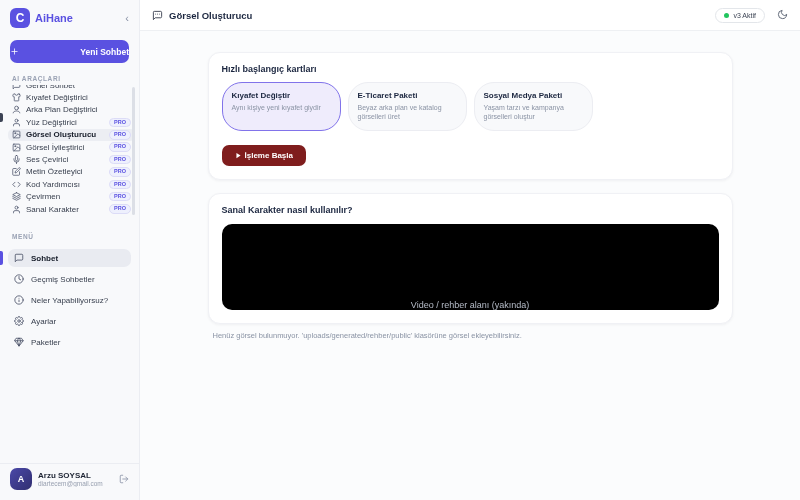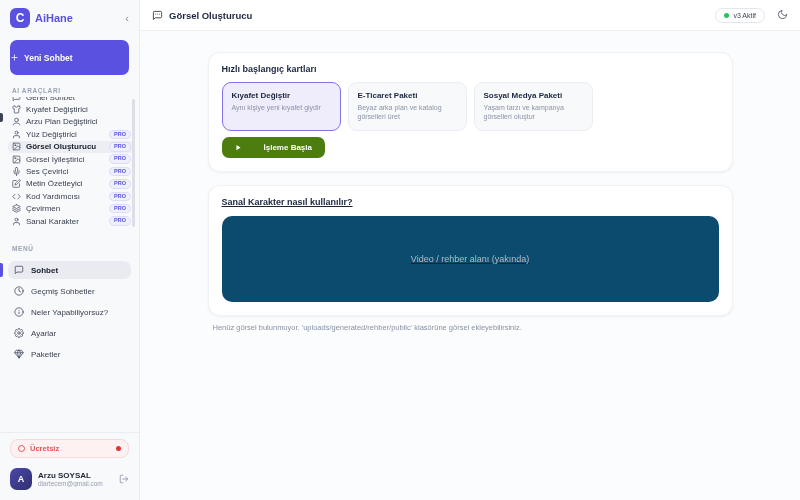--- a/index.html
+++ b/index.html
@@ -6,21 +6,21 @@
   html,body { width:800px; height:500px; overflow:hidden; }
   body { font-family:"Liberation Sans", sans-serif; background:#fff; color:#1d2433; display:flex; }
 
   
   .sidebar { width:140px; height:500px; background:#f8f9fb; border-right:1px solid #ebedf2; display:flex; flex-direction:column; position:relative; flex-shrink:0; }
   .logo-row { display:flex; align-items:center; gap:5px; padding:8px 10px 6px 10px; }
   .logo-box { width:20px; height:20px; border-radius:6px; background:#5a51e1; color:#fff; font-weight:bold; font-size:12px; display:flex; align-items:center; justify-content:center; }
   .brand { font-size:11px; font-weight:bold; color:#5a51e1; flex:1; }
   .collapse-btn { color:#8a93a6; font-size:11px; cursor:pointer; background:none; border:none; line-height:1; }
 
-  .new-chat { margin:6px 10px 0 10px; height:35px; background:#5a51e1; border:none; border-radius:7px; color:#fff; font-size:8.5px; font-weight:bold; display:flex; align-items:center; justify-content:flex-start; gap:5px; cursor:pointer; font-family:inherit; }
+  .new-chat { margin:6px 10px 0 10px; height:23px; background:#5a51e1; border:none; border-radius:7px; color:#fff; font-size:8.5px; font-weight:bold; display:flex; align-items:center; justify-content:space-between; gap:5px; cursor:pointer; font-family:inherit; }
   .new-chat svg { width:9px; height:9px; }
 
   .section-label { font-size:6.5px; font-weight:bold; letter-spacing:.6px; color:#9aa2b4; margin:12px 12px 3px 12px; }
 
   .tools-wrap { position:relative; margin:0 4px 0 8px; height:136px; overflow:hidden; }
   .tools-list { margin-top:-6px; padding-right:0; }
   .tool { display:flex; align-items:center; gap:5px; height:12.4px; padding:0 4px; border-radius:5px; font-size:8px; color:#39404f; cursor:pointer; }
   .tool svg { width:9px; height:9px; flex-shrink:0; stroke:#4a5268; }
   .tool .tlabel { flex:1; white-space:nowrap; overflow:hidden; }
   .tool.active { background:#eceef3; font-weight:bold; color:#161c29; }
@@ -57,30 +57,30 @@
   .version-badge { display:flex; align-items:center; gap:4px; border:1px solid #e3e6ea; background:#fff; border-radius:10px; padding:3px 8px; font-size:7px; color:#3c4454; }
   .version-badge .gdot { width:5px; height:5px; border-radius:50%; background:#22c55e; }
   .theme-btn { background:none; border:none; cursor:pointer; margin-left:6px; padding:0; }
   .theme-btn svg { width:11px; height:11px; stroke:#555e6e; }
 
   .content { flex:1; padding-top:21px; overflow:hidden; }
   .panel { width:525px; margin:0 auto; background:#fff; border:1px solid #f0f1f5; border-radius:12px; box-shadow:0 1px 3px rgba(16,24,40,.05); padding:11px 13px 13px 13px; }
   .panel-title { font-size:9px; font-weight:bold; color:#1c2740; }
 
   .cards-grid { display:grid; grid-template-columns:repeat(4,1fr); gap:7px; margin-top:8px; }
-  .qcard { background:#f8f9fb; border:1px solid #ecedf2; border-radius:9px; padding:8px 9px; min-height:42px; cursor:pointer; }
+  .qcard { background:#f8f9fb; border:1px solid #ecedf2; border-radius:20px; padding:8px 9px; min-height:42px; cursor:pointer; }
   .qcard.selected { background:#efecfc; border:1.5px solid #8173ea; }
   .qcard-title { font-size:8px; font-weight:bold; color:#1c2740; }
   .qcard-desc { font-size:7px; color:#8a93a4; margin-top:3px; line-height:1.35; }
 
-  .start-btn { margin-top:6px; background:#4d7c0f; border:none; border-radius:7px; color:#fff; font-size:8px; font-weight:bold; padding:6px 13px; display:inline-flex; align-items:center; gap:22px; cursor:pointer; font-family:inherit; }
+  .start-btn { margin-top:14px; background:#7f1d1d; border:none; border-radius:7px; color:#fff; font-size:8px; font-weight:bold; padding:6px 13px; display:inline-flex; align-items:center; gap:3px; cursor:pointer; font-family:inherit; }
   .start-btn svg { width:7px; height:7px; fill:#fff; }
 
-  .guide-panel { margin-top:13px;text-decoration:underline; }
-  .guide-box { margin-top:9px; height:86px; background:#0c4a6e; border-radius:10px; display:flex; align-items:center; justify-content:center; }
+  .guide-panel { margin-top:13px; }
+  .guide-box { margin-top:9px; height:86px; background:#000000; border-radius:10px; display:flex; align-items:flex-end; justify-content:center; }
   .guide-placeholder { font-size:9px; color:#b6bcc8; }
 
   .empty-state { width:525px; margin:7px auto 0 auto; font-size:7.5px; color:#8a93a4; padding-left:5px; }
 
   svg.ic { fill:none; stroke-width:2; stroke-linecap:round; stroke-linejoin:round; }
 </style>
 </head>
 <body>
 
 <aside class="sidebar">
@@ -112,21 +112,21 @@
         <svg class="ic" viewBox="0 0 24 24">
             <path d="M20.38 3.46 16 2a4 4 0 0 1-8 0L3.62 3.46a2 2 0 0 0-1.34 2.23l.58 3.47a1 1 0 0 0 .99.84H6v10a1 1 0 0 0 1 1h10a1 1 0 0 0 1-1V10h2.15a1 1 0 0 0 .99-.84l.58-3.47a2 2 0 0 0-1.34-2.23z"></path>
           </svg>
         <span class="tlabel">Kıyafet Değiştirici</span>
       </div>
       <div class="tool">
         <svg class="ic" viewBox="0 0 24 24">
             <circle cx="12" cy="8" r="5"></circle>
             <path d="M3 21c0-3 4-5 9-5s9 2 9 5"></path>
           </svg>
-        <span class="tlabel">Arzu Plan Değiştirici</span>
+        <span class="tlabel">Arka Plan Değiştirici</span>
       </div>
       <div class="tool">
         <svg class="ic" viewBox="0 0 24 24">
             <path d="M20 21v-2a4 4 0 0 0-4-4H8a4 4 0 0 0-4 4v2"></path>
             <circle cx="12" cy="7" r="4"></circle>
           </svg>
         <span class="tlabel">Yüz Değiştirici</span>
         <span class="pro">PRO</span>
       </div>
       <div class="tool active">
@@ -241,26 +241,20 @@
             <path d="M11 3 8 9l4 13 4-13-3-6"></path>
           </svg>
         <span>Paketler</span>
       </div>
     </div>
   </div>
 
   <div class="sidebar-spacer"></div>
 
   <div class="sidebar-bottom">
-    <div class="plan-pill">
-      <span class="ring"></span>
-      <span>Ücretsiz</span>
-      <span class="spacer"></span>
-      <span class="dot"></span>
-    </div>
     <div class="user-row">
       <div class="avatar">A</div>
       <div class="user-meta">
         <div class="user-name">Arzu SOYSAL</div>
         <div class="user-email">diartecem@gmail.com</div>
       </div>
       <button class="logout-btn">
         <svg class="ic" viewBox="0 0 24 24">
             <path d="M9 21H5a2 2 0 0 1-2-2V5a2 2 0 0 1 2-2h4"></path>
             <polyline points="16 17 21 12 16 7"></polyline>

